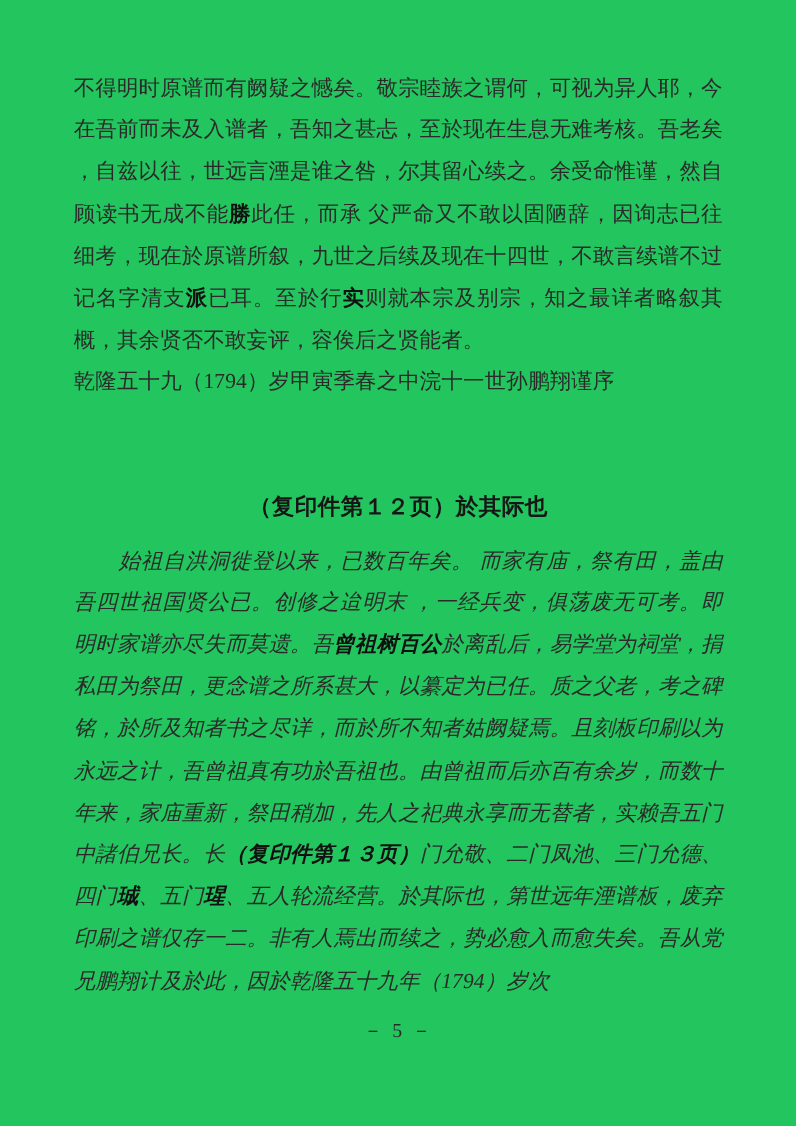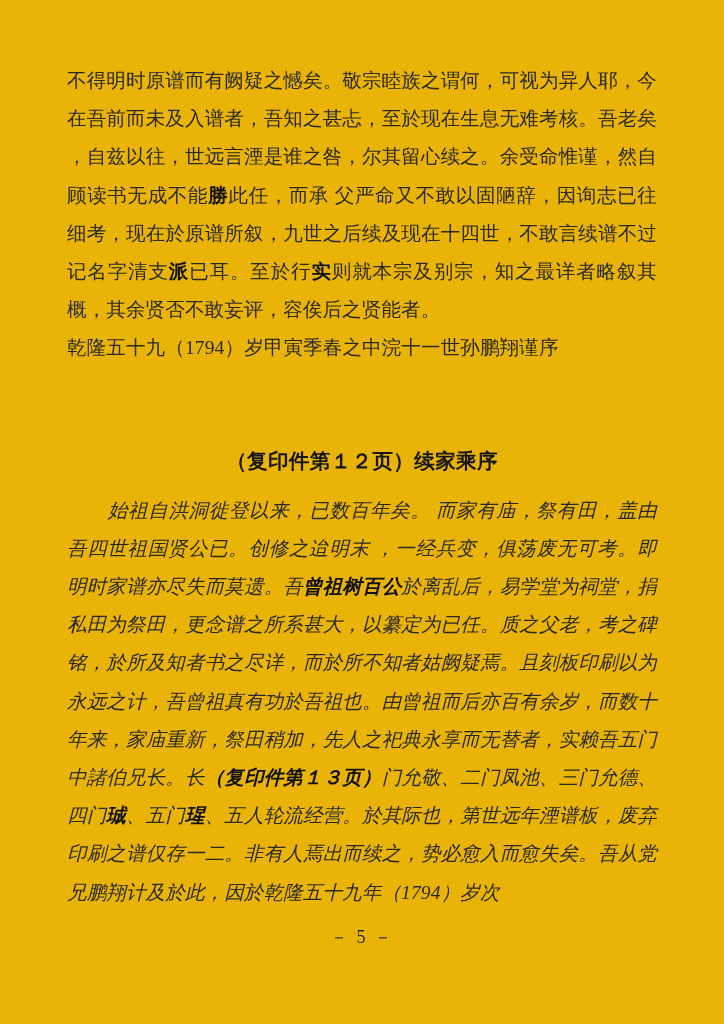--- a/index.html
+++ b/index.html
@@ -15,21 +15,21 @@
     color: #1b1b1b;
     overflow: hidden;
   }
 
   .page {
     position: absolute;
     left: 0;
     top: 0;
     width: 724px;
     height: 1024px;
-    background: #eab308;
+    background: #22c55e;
     box-sizing: border-box;
   }
 
   .content {
     position: absolute;
     left: 67px;
     top: 62px;
     width: 590px;
   }
 
@@ -96,21 +96,21 @@
 <div class="page">
 
   <div class="content">
 
     <p class="para">不得明时原谱而有阙疑之憾矣。敬宗睦族之谓何，可视为异人耶，今在吾前而未及入谱者，吾知之甚忐，至於现在生息无难考核。吾老矣 ，自兹以往，世远言湮是谁之咎，尔其留心续之。余受命惟谨，然自顾读书无成不能<b class="em">勝</b>此任，而承 父严命又不敢以固陋辞，因询志已往细考，现在於原谱所叙，九世之后续及现在十四世，不敢言续谱不过记名字清支<b class="em">派</b>已耳。至於行<b class="em">实</b>则就本宗及别宗，知之最详者略叙其概，其余贤否不敢妄评，容俟后之贤能者。</p>
 
     <p class="para sig">乾隆五十九（1794）岁甲寅季春之中浣十一世孙鹏翔谨序</p>
 
     <div class="spacer-before-heading"></div>
 
-    <h2 class="section-heading">（复印件第１２页）续家乘序</h2>
+    <h2 class="section-heading">（复印件第１２页）於其际也</h2>
 
     <div class="spacer-after-heading"></div>
 
     <p class="para indent">始祖自洪洞徙登以来，已数百年矣。 而家有庙，祭有田，盖由吾四世祖国贤公已。创修之迨明末 ，一经兵变，俱荡废无可考。即明时家谱亦尽失而莫遗。吾<b class="em">曾祖树百公</b>於离乱后，易学堂为祠堂，捐私田为祭田，更念谱之所系甚大，以纂定为已任。质之父老，考之碑铭，於所及知者书之尽详，而於所不知者姑阙疑焉。且刻板印刷以为永远之计，吾曾祖真有功於吾祖也。由曾祖而后亦百有余岁，而数十年来，家庙重新，祭田稍加，先人之祀典永享而无替者，实赖吾五门中諸伯兄长。长<b class="em">（复印件第１３页）</b>门允敬、二门凤池、三门允德、四门<b class="em">珹</b>、五门<b class="em">瑆</b>、五人轮流经营。於其际也，第世远年湮谱板，废弃印刷之谱仅存一二。非有人焉出而续之，势必愈入而愈失矣。吾从党兄鹏翔计及於此，因於乾隆五十九年（1794）岁次</p>
 
   </div>
 
   <div class="page-number">－ 5 －</div>
 
 </div>

